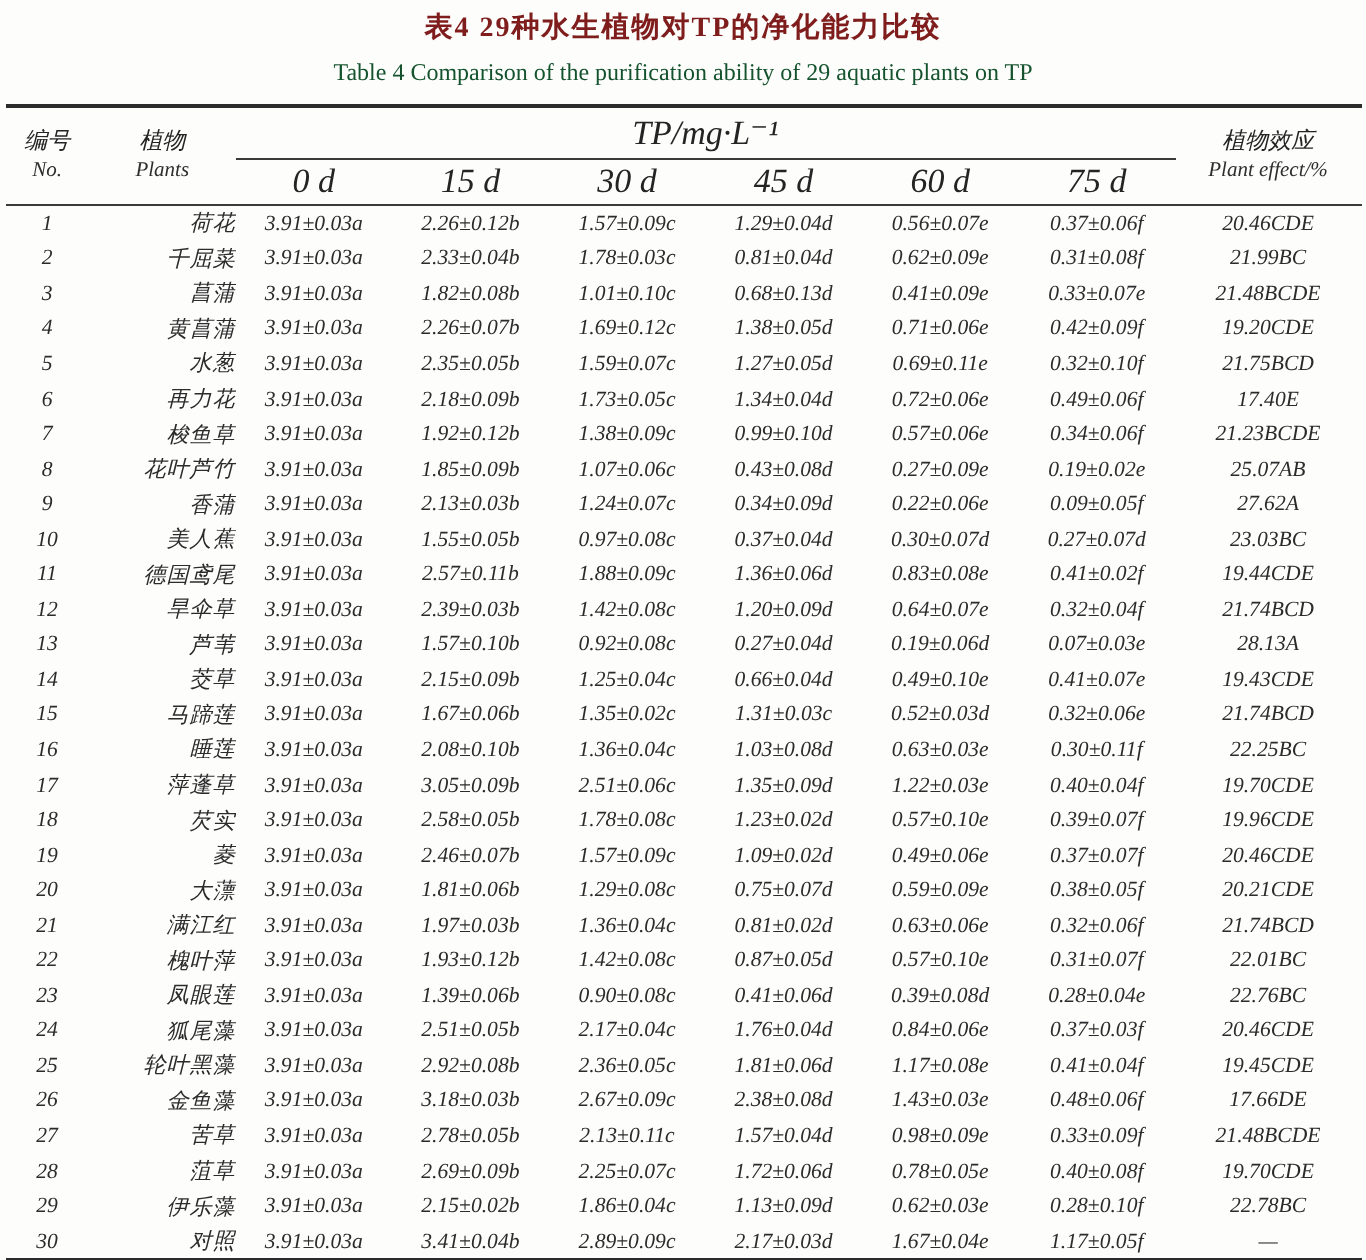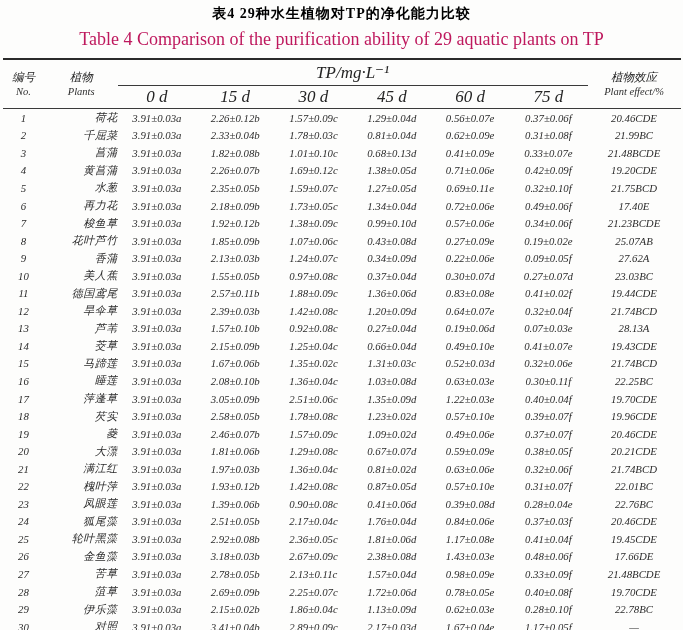--- a/index.html
+++ b/index.html
@@ -11,27 +11,27 @@
     overflow: hidden;
   }
   .page { width: 683px; }
 
   .title-cn {
     text-align: center;
     font-weight: bold;
     font-size: 14px;
     padding-top: 5px;
     letter-spacing: 1px;
-    color: #000000;
+    color: #7f1d1d;
   }
   .title-en {
     text-align: center;
-    font-size: 18px;
+    font-size: 12px;
     margin-top: 6px;
-    color: #be185d;
+    color: #14532d;
   }
 
   table.data-table {
     width: 678px;
     margin: 8px auto 0 auto;
     border-collapse: collapse;
     table-layout: fixed;
     border-top: 2.3px solid #2b2b2b;
     border-bottom: 2.3px solid #2b2b2b;
     font-style: italic;
@@ -320,21 +320,21 @@
           <td data-name="tp-60d">0.49±0.06e</td>
           <td data-name="tp-75d">0.37±0.07f</td>
           <td data-name="plant-effect">20.46CDE</td>
         </tr>
         <tr data-name="table-row">
           <td data-name="row-no">20</td>
           <td data-name="plant-name">大薸</td>
           <td data-name="tp-0d">3.91±0.03a</td>
           <td data-name="tp-15d">1.81±0.06b</td>
           <td data-name="tp-30d">1.29±0.08c</td>
-          <td data-name="tp-45d">0.67±0.07d</td>
+          <td data-name="tp-45d">0.75±0.07d</td>
           <td data-name="tp-60d">0.59±0.09e</td>
           <td data-name="tp-75d">0.38±0.05f</td>
           <td data-name="plant-effect">20.21CDE</td>
         </tr>
         <tr data-name="table-row">
           <td data-name="row-no">21</td>
           <td data-name="plant-name">满江红</td>
           <td data-name="tp-0d">3.91±0.03a</td>
           <td data-name="tp-15d">1.97±0.03b</td>
           <td data-name="tp-30d">1.36±0.04c</td>

